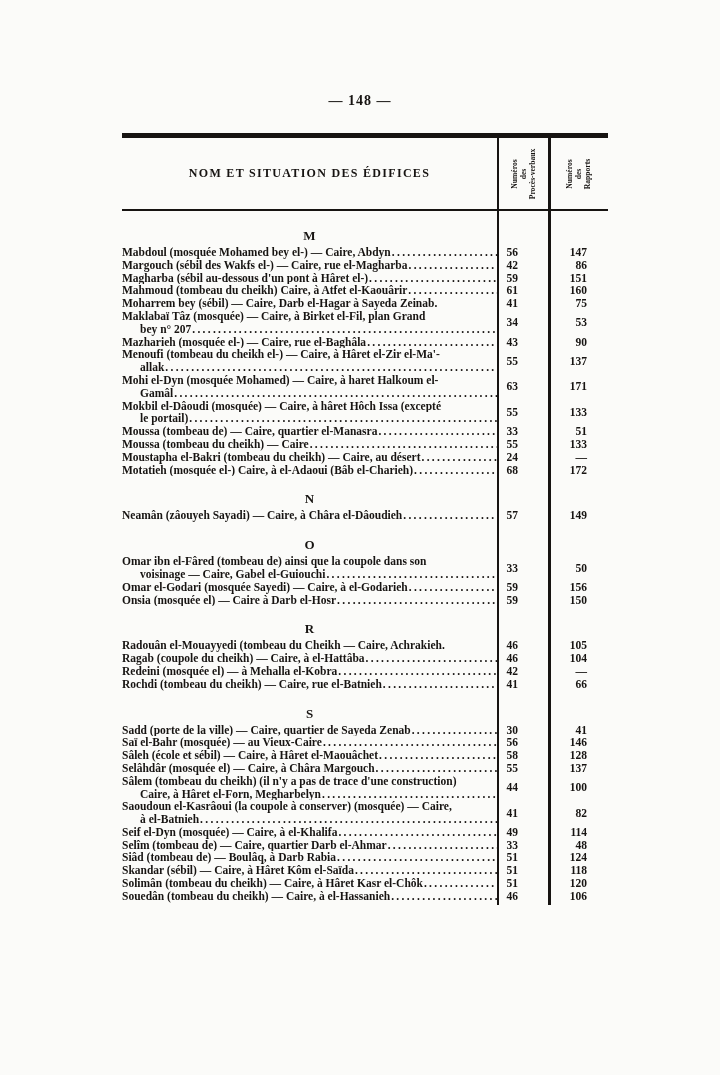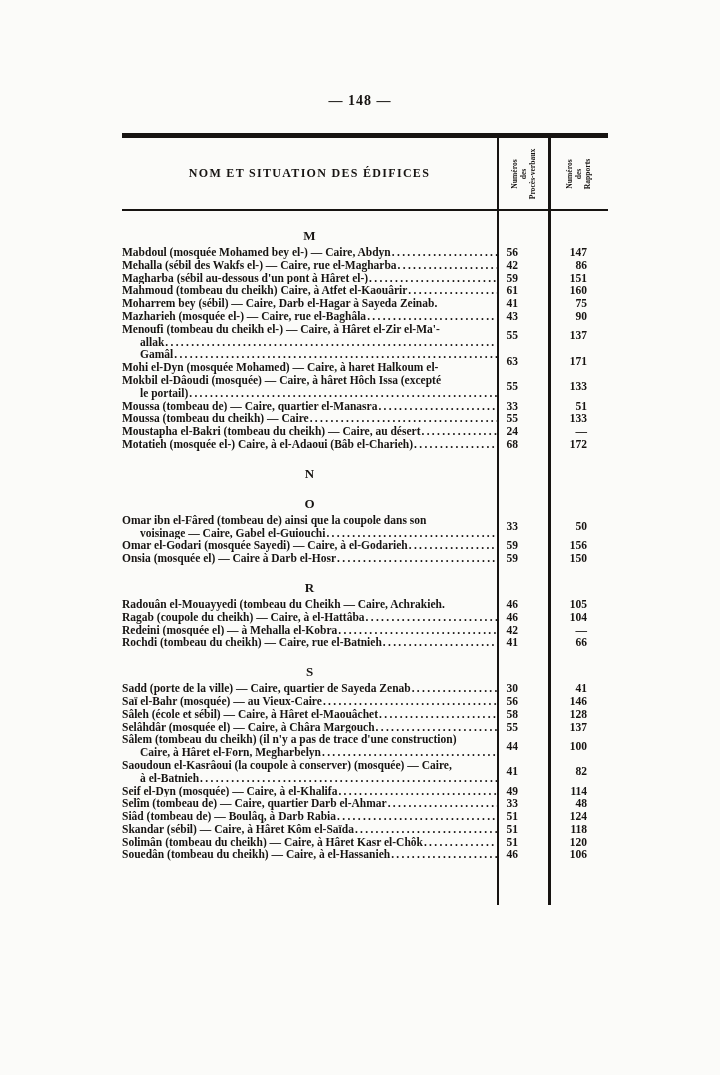--- a/index.html
+++ b/index.html
@@ -116,21 +116,21 @@
       <div class="letter">M</div>
       <div class="row">
         <div class="cell-name">
           <div class="line"><div style="display: inline;">Mabdoul (mosquée Mohamed bey el-) — Caire, Abdyn</div><div class="leader" style="display: inline;"></div></div>
         </div>
         <div class="cell-pv">56</div>
         <div class="cell-rap">147</div>
       </div>
       <div class="row">
         <div class="cell-name">
-          <div class="line"><div style="display: inline;">Mehalla (sébil des Wakfs el-) — Caire, rue el-Magharba</div><div class="leader" style="display: inline;"></div></div>
+          <div class="line"><div style="display: inline;">Margouch (sébil des Wakfs el-) — Caire, rue el-Magharba</div><div class="leader" style="display: inline;"></div></div>
         </div>
         <div class="cell-pv">42</div>
         <div class="cell-rap">86</div>
       </div>
       <div class="row">
         <div class="cell-name">
           <div class="line"><div style="display: inline;">Magharba (sébil au-dessous d'un pont à Hâret el-)</div><div class="leader" style="display: inline;"></div></div>
         </div>
         <div class="cell-pv">59</div>
         <div class="cell-rap">151</div>
@@ -144,37 +144,45 @@
       </div>
       <div class="row">
         <div class="cell-name">
           <div class="line"><div style="display: inline;">Moharrem bey (sébil) — Caire, Darb el-Hagar à Sayeda Zeinab.</div></div>
         </div>
         <div class="cell-pv">41</div>
         <div class="cell-rap">75</div>
       </div>
       <div class="row">
         <div class="cell-name">
+          <div class="line"><div style="display: inline;">Maklabaï Tâz (mosquée) — Caire, à Birket el-Fil, plan Grand</div></div>
+          <div class="line indent"><div style="display: inline;">bey n° 207</div><div class="leader" style="display: inline;"></div></div>
+        </div>
+        <div class="cell-pv">34</div>
+        <div class="cell-rap">53</div>
+      </div>
+      <div class="row">
+        <div class="cell-name">
           <div class="line"><div style="display: inline;">Mazharieh (mosquée el-) — Caire, rue el-Baghâla</div><div class="leader" style="display: inline;"></div></div>
         </div>
         <div class="cell-pv">43</div>
         <div class="cell-rap">90</div>
       </div>
       <div class="row">
         <div class="cell-name">
           <div class="line"><div style="display: inline; margin-top: 16px;">Menoufi (tombeau du cheikh el-) — Caire, à Hâret el-Zir el-Ma'-</div></div>
           <div class="line indent"><div style="display: inline;">allak</div><div class="leader" style="display: inline;"></div></div>
         </div>
         <div class="cell-pv">55</div>
         <div class="cell-rap">137</div>
       </div>
       <div class="row">
         <div class="cell-name">
+          <div class="line"><div style="display: inline;">Mohi el-Dyn (mosquée Mohamed) — Caire, à haret Halkoum el-</div></div>
           <div class="line indent"><div style="display: inline;">Gamâl</div><div class="leader" style="display: inline;"></div></div>
-          <div class="line"><div style="display: inline;">Mohi el-Dyn (mosquée Mohamed) — Caire, à haret Halkoum el-</div></div>
         </div>
         <div class="cell-pv">63</div>
         <div class="cell-rap">171</div>
       </div>
       <div class="row">
         <div class="cell-name">
           <div class="line"><div style="display: inline;">Mokbil el-Dâoudi (mosquée) — Caire, à hâret Hôch Issa (excepté</div></div>
           <div class="line indent"><div style="display: inline;">le portail)</div><div class="leader" style="display: inline;"></div></div>
         </div>
         <div class="cell-pv">55</div>
@@ -202,20 +210,27 @@
         <div class="cell-rap">—</div>
       </div>
       <div class="row">
         <div class="cell-name">
           <div class="line"><div style="display: inline;">Motatieh (mosquée el-) Caire, à el-Adaoui (Bâb el-Charieh)</div><div class="leader" style="display: inline;"></div></div>
         </div>
         <div class="cell-pv">68</div>
         <div class="cell-rap">172</div>
       </div>
       <div class="letter">N</div>
+      <div class="row">
+        <div class="cell-name">
+          <div class="line"><div style="display: inline;">Neamân (zâouyeh Sayadi) — Caire, à Châra el-Dâoudieh</div><div class="leader" style="display: inline;"></div></div>
+        </div>
+        <div class="cell-pv">57</div>
+        <div class="cell-rap">149</div>
+      </div>
       <div class="letter">O</div>
       <div class="row">
         <div class="cell-name">
           <div class="line"><div style="display: inline;">Omar ibn el-Fâred (tombeau de) ainsi que la coupole dans son</div></div>
           <div class="line indent"><div style="display: inline;">voisinage — Caire, Gabel el-Guiouchi</div><div class="leader" style="display: inline;"></div></div>
         </div>
         <div class="cell-pv">33</div>
         <div class="cell-rap">50</div>
       </div>
       <div class="row">

